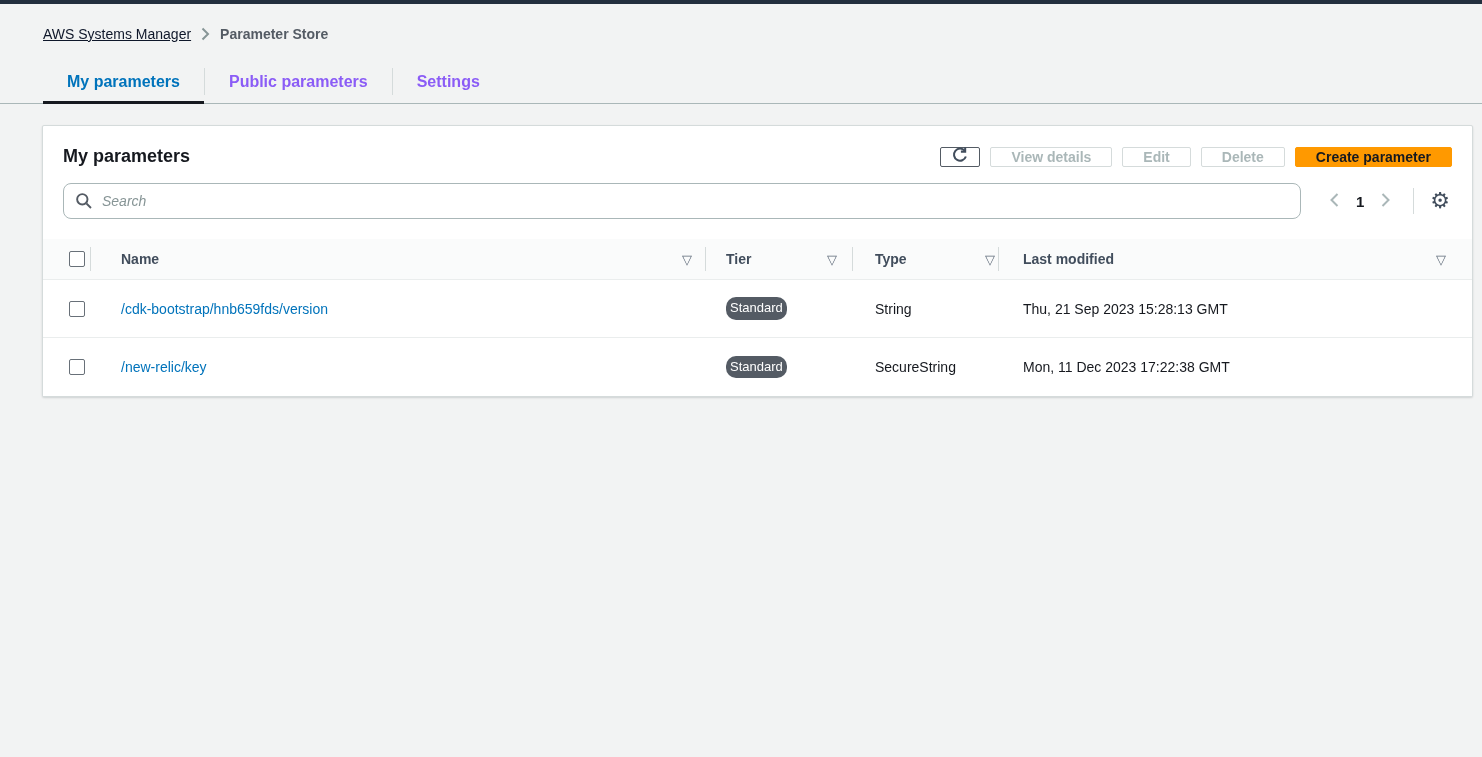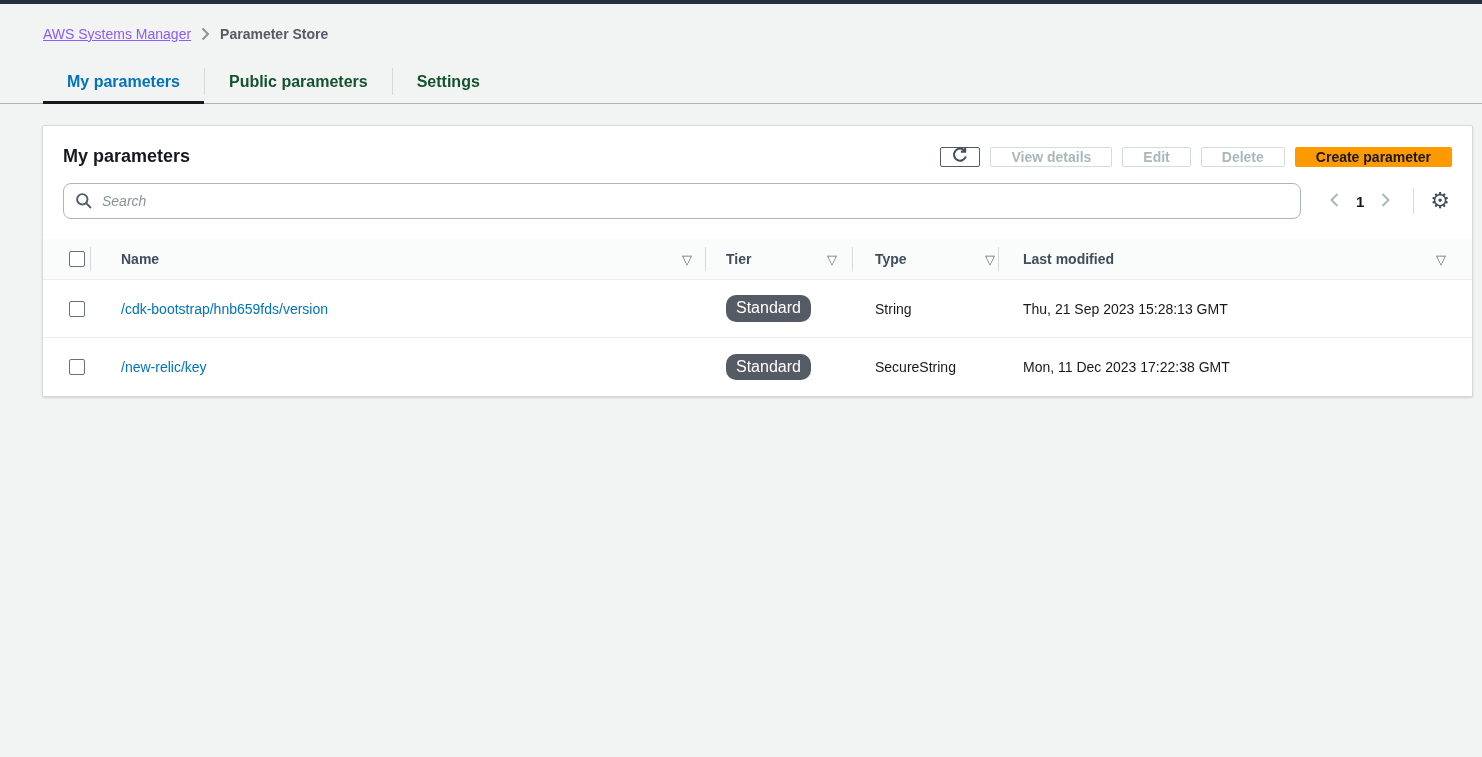--- a/index.html
+++ b/index.html
@@ -7,29 +7,29 @@
   body {
     background:#f2f3f3;
     font-family:"Liberation Sans","DejaVu Sans",sans-serif;
     color:#16191f;
     font-size:14px;
   }
   .topbar-edge { height:4px; background:#232f3e; width:100%; }
 
   
   .breadcrumb { display:flex; align-items:center; gap:10px; padding:22px 0 0 43px; font-size:14px; }
-  .breadcrumb a { color:#8b5cf6; text-decoration:underline; cursor:pointer; }
+  .breadcrumb a { color:#0f172a; text-decoration:underline; cursor:pointer; }
   .breadcrumb .crumb-current { color:#545b64; font-weight:bold; }
   .crumb-sep { display:inline-flex; align-items:center; color:#879596; }
 
   
   .tabs-wrap { margin-top:22px; border-bottom:1px solid #aab7b8; padding-left:43px; }
   .tabs { display:flex; align-items:stretch; }
   .tab {
-    padding:9px 24px 13px 24px; font-size:16px; font-weight:bold; color:#14532d;
+    padding:9px 24px 13px 24px; font-size:16px; font-weight:bold; color:#8b5cf6;
     cursor:pointer; position:relative; margin-bottom:-1px; background:transparent; border:none;
     font-family:inherit;
   }
   .tab.active { color:#0073bb; border-bottom:3px solid #16191f; padding-bottom:10px; }
   .tab-divider { width:1px; background:#d5dbdb; margin:4px 0 8px 0; }
 
   
   .card {
     margin:21px 9px 0 42px; width:1431px; background:#ffffff;
     border:1px solid #d5dbdb; border-radius:2px;
@@ -75,22 +75,22 @@
   .cell-tier { padding-left:20px; padding-right:16px; }
   .cell-type { padding-left:22px; padding-right:4px; }
   .cell-date { padding-left:24px; padding-right:26px; }
   .trow { height:58px; border-bottom:1px solid #eaeded; background:#fff; }
   .trow:last-child { border-bottom:none; }
   .checkbox {
     width:16px; height:16px; border:1px solid #687078; border-radius:2px; background:#fff; cursor:pointer;
   }
   .param-link { color:#0073bb; text-decoration:none; cursor:pointer; }
   .badge {
-    display:inline-block; background:#545b64; color:#ffffff; font-size:16px;
-    padding:3px 10px; border-radius:10px; line-height:1.3;
+    display:inline-block; background:#545b64; color:#ffffff; font-size:13px;
+    padding:3px 4px; border-radius:10px; line-height:1.3;
   }
 </style>
 </head>
 <body>
 
 <div class="topbar-edge"></div>
 
 <nav class="breadcrumb">
   <a>AWS Systems Manager</a>
   <span class="crumb-sep">

